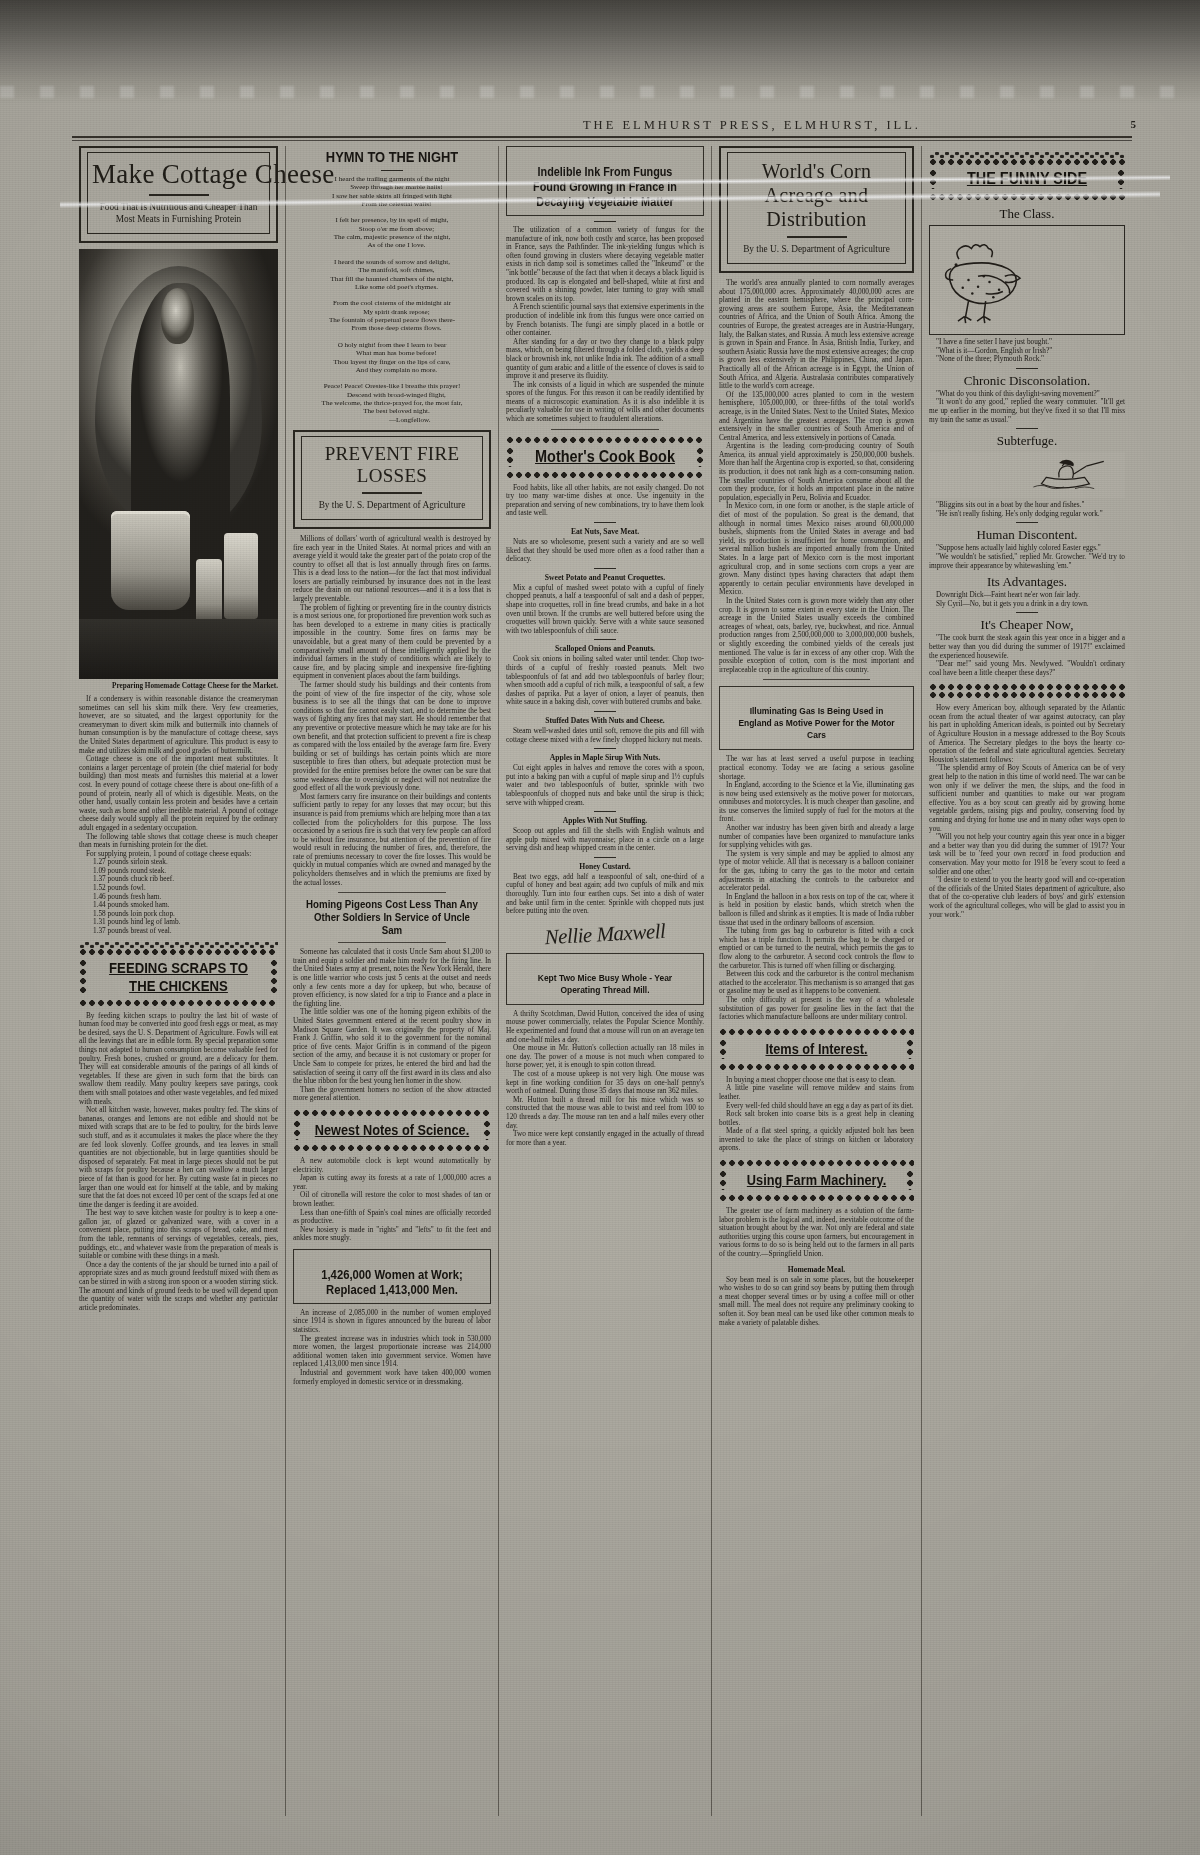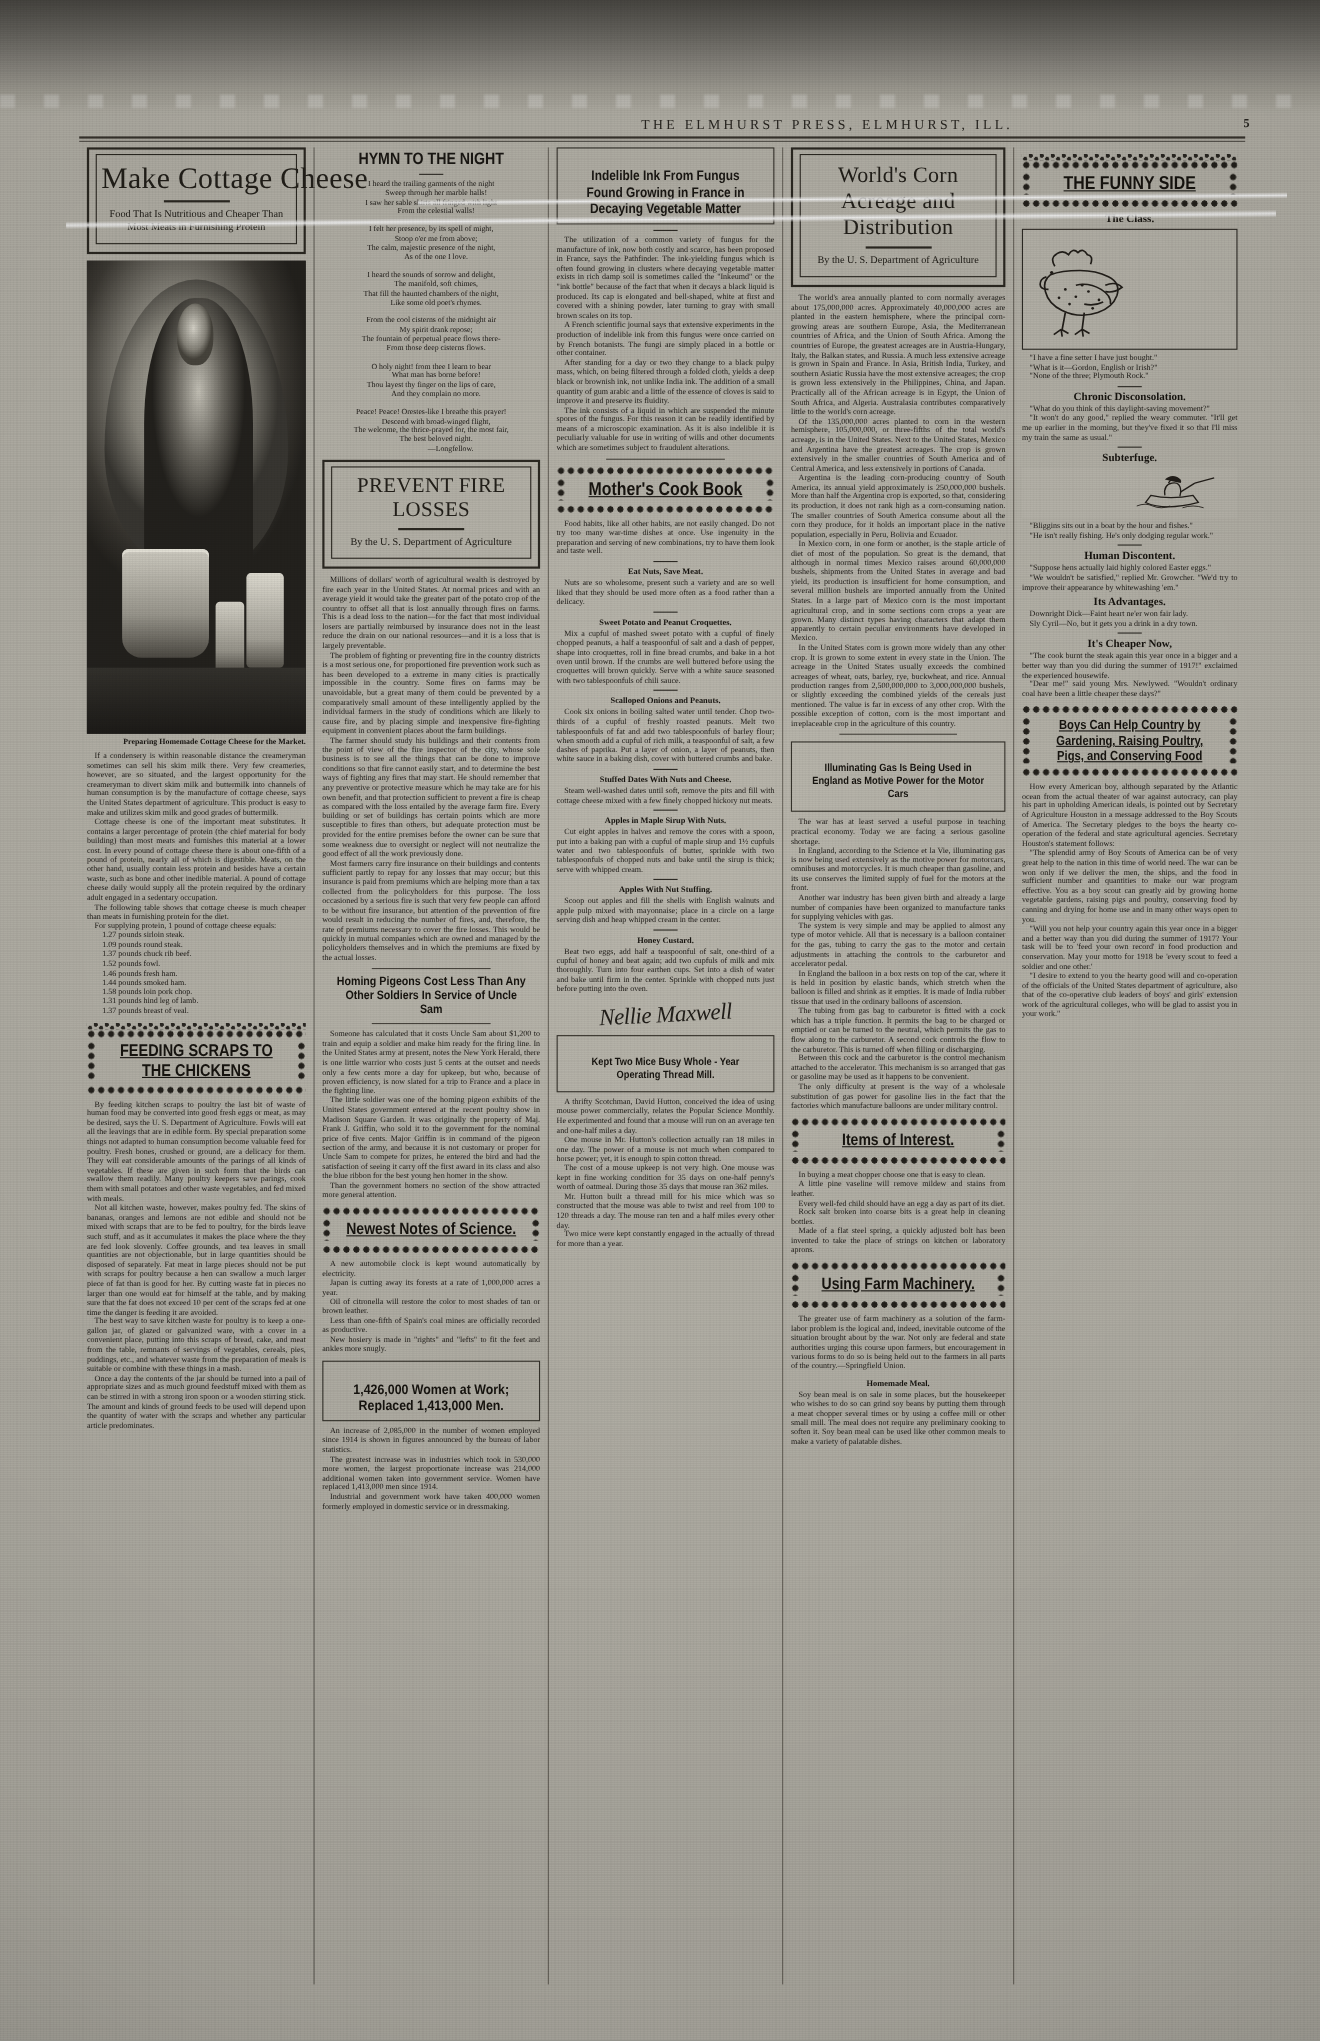--- a/index.html
+++ b/index.html
@@ -31,21 +31,21 @@
     filter:blur(1px);opacity:.5;
   }
   
   .streak{
     position:absolute;z-index:35;pointer-events:none;
     background:linear-gradient(180deg,rgba(255,255,255,0),rgba(255,255,255,.92),rgba(255,255,255,0));
   }
   #streak1{left:60px;top:196px;width:1100px;height:7px;transform:rotate(-0.55deg);}
   #streak2{left:380px;top:178px;width:790px;height:6px;transform:rotate(-0.5deg);}
 
-  .sheet{position:absolute;left:72px;top:106px;width:1060px;height:1700px;}
+  .sheet{position:absolute;left:72px;top:118px;width:1060px;height:1700px;}
 
   
   .masthead{
     position:absolute;left:300px;top:0;width:760px;text-align:center;
     font-family:"Liberation Serif",serif;font-size:12.5px;letter-spacing:3px;
     color:#2a2722;white-space:nowrap;
   }
   .pageno{position:absolute;right:-4px;top:0;font-size:11px;font-weight:bold;color:#2a2722;}
   .rule-top{position:absolute;left:0;top:18px;width:1060px;height:0;border-top:2px solid #3a362f;}
   .rule-top2{position:absolute;left:0;top:22px;width:1060px;height:0;border-top:1px solid #54504a;}
@@ -190,21 +190,21 @@
   .bignum{
     text-align:center;font-family:"Liberation Sans",sans-serif;font-weight:bold;
     font-size:12.5px;line-height:15px;transform:scaleX(.9);color:#17140f;
   }
   
   .art{border:1px solid #2e2b25;margin:3px 0;padding:0;height:108px;position:relative;background:#bcb9af;}
   .hen{position:absolute;left:6px;bottom:4px;width:86px;height:96px;}
   .small-art{height:40px;border:none;}
   .toon{display:block;}
   .fs-sub{
-    text-align:center;font-weight:bold;font-size:10px;margin:4px 0 1px;color:#17140f;
+    text-align:center;font-weight:normal;font-size:13px;margin:4px 0 1px;color:#17140f;
   }
   .cjk{white-space:pre-wrap;}
 </style>
 </head>
 <body>
 
 <div id="page">
 
   <div class="sheet">
 
@@ -558,25 +558,20 @@
         <p class="b">Downright Dick—Faint heart ne'er won fair lady.</p>
         <p class="b">Sly Cyril—No, but it gets you a drink in a dry town.</p>
 
         <div class="dash"></div>
         <div class="fs-sub">It's Cheaper Now,</div>
         <p class="b">"The cook burnt the steak again this year once in a bigger and a better way than you did during the summer of 1917!" exclaimed the experienced housewife.</p>
         <p class="b">"Dear me!" said young Mrs. Newlywed. "Wouldn't ordinary coal have been a little cheaper these days?"</p>
 
         <div class="orn-box">
           <div class="orn-row"></div>
-          <div class="orn-mid">
-            <div class="orn-side"></div>
-            <div class="orn-title two" style="font-size:12px;line-height:14px">Boys Can Help Country by Gardening, Raising Poultry, Pigs, and Conserving Food</div>
-            <div class="orn-side"></div>
-          </div>
           <div class="orn-row"></div>
         </div>
 
         <p class="b">How every American boy, although separated by the Atlantic ocean from the actual theater of war against autocracy, can play his part in upholding American ideals, is pointed out by Secretary of Agriculture Houston in a message addressed to the Boy Scouts of America. The Secretary pledges to the boys the hearty co-operation of the federal and state agricultural agencies. Secretary Houston's statement follows:</p>
         <p class="b">"The splendid army of Boy Scouts of America can be of very great help to the nation in this time of world need. The war can be won only if we deliver the men, the ships, and the food in sufficient number and quantities to make our war program effective. You as a boy scout can greatly aid by growing home vegetable gardens, raising pigs and poultry, conserving food by canning and drying for home use and in many other ways open to you.</p>
         <p class="b">"Will you not help your country again this year once in a bigger and a better way than you did during the summer of 1917? Your task will be to 'feed your own record' in food production and conservation. May your motto for 1918 be 'every scout to feed a soldier and one other.'</p>
         <p class="b">"I desire to extend to you the hearty good will and co-operation of the officials of the United States department of agriculture, also that of the co-operative club leaders of boys' and girls' extension work of the agricultural colleges, who will be glad to assist you in your work."</p>
       </div>
 
     </div>

